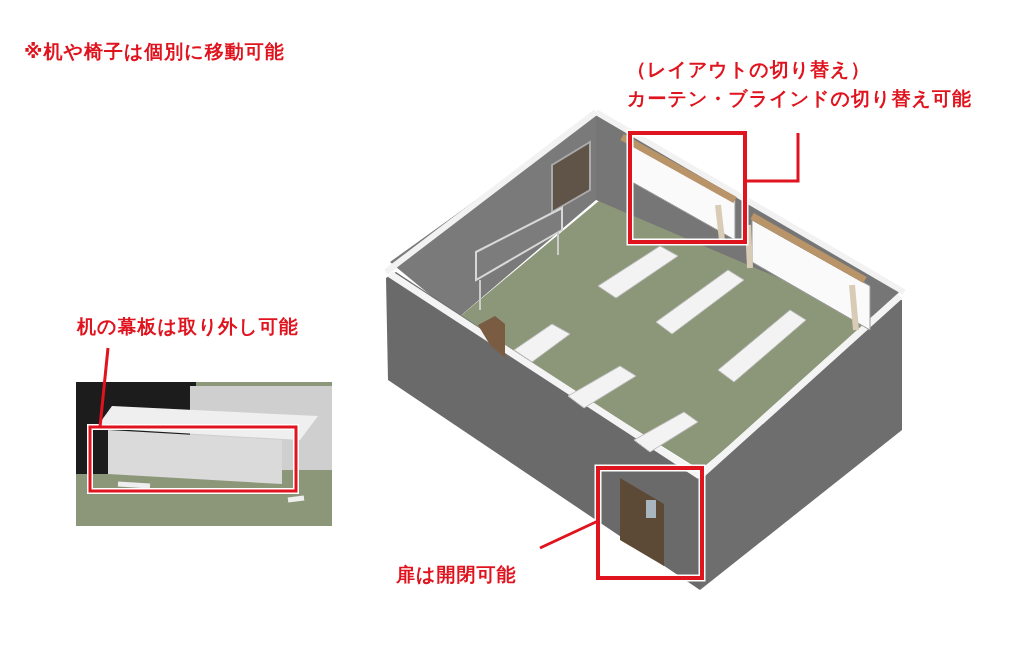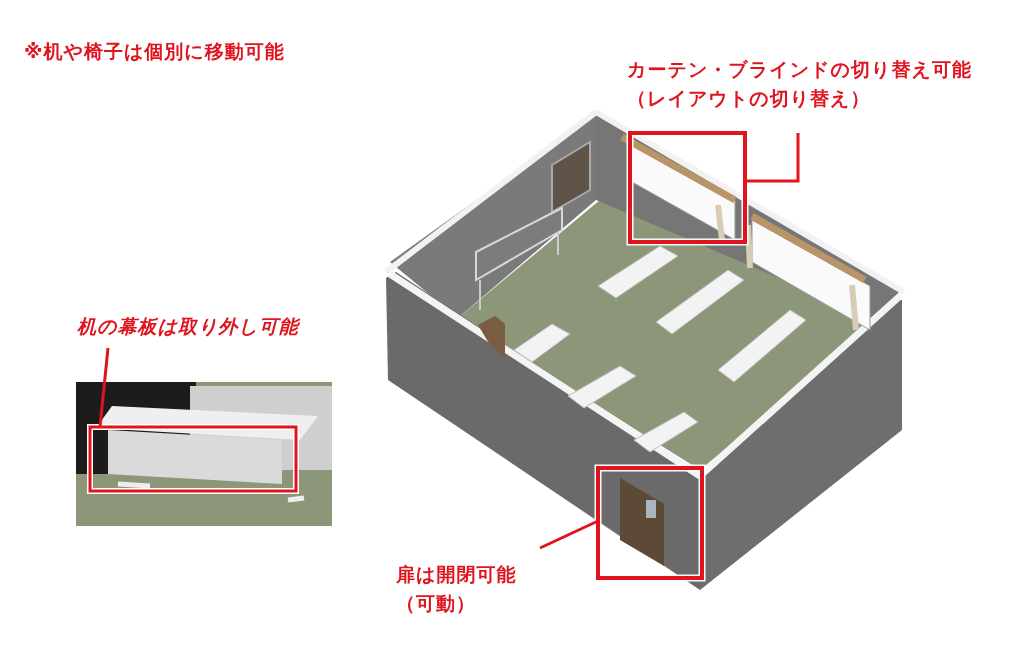--- a/index.html
+++ b/index.html
@@ -8,31 +8,30 @@
   #room{position:absolute;left:0;top:0;}
 </style>
 </head>
 <body>
 
 <div class="note" style="left:24px;top:37px;">
   <div>※机や椅子は個別に移動可能</div>
 </div>
 
 <div class="note" style="left:627px;top:55px;">
+  <div>（レイアウトの切り替え）</div>
   <div>カーテン・ブラインドの切り替え可能</div>
-  <div>（レイアウトの切り替え）</div>
 </div>
 
-<div class="note" style="left:77px;top:312px;font-style:italic;">
+<div class="note" style="left:77px;top:312px;">
   <div>机の幕板は取り外し可能</div>
 </div>
 
 <div class="note" style="left:396px;top:560px;">
   <div>扉は開閉可能</div>
-  <div>（可動）</div>
 </div>
 
 <svg id="room" width="1024" height="669" viewBox="0 0 1024 669">
 
   <polygon points="458,318 600,200 880,320 700,470" fill="#8c977a"></polygon>
 
   <polygon points="390,262 596,114 596,200 458,318" fill="#7a7a7a"></polygon>
 
   <polygon points="596,114 900,290 882,322 596,200" fill="#767676"></polygon>
 

